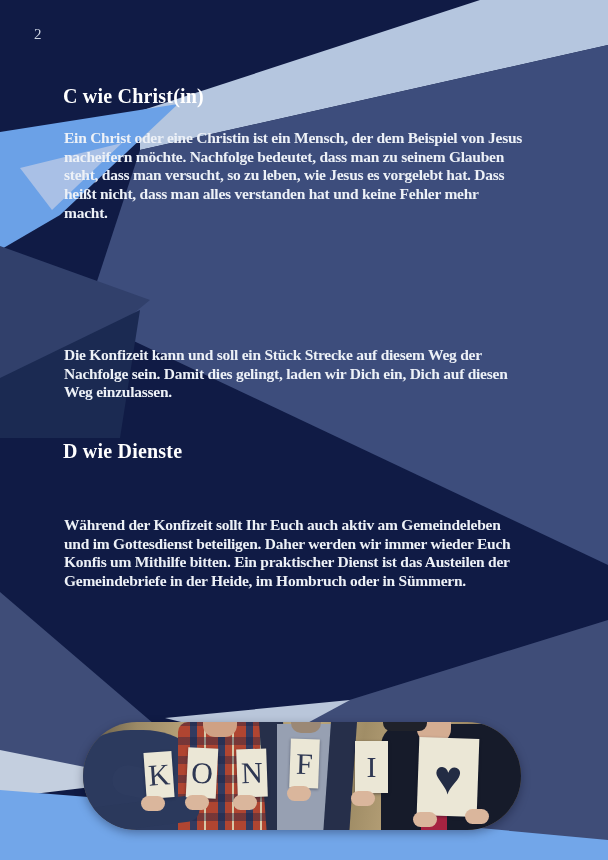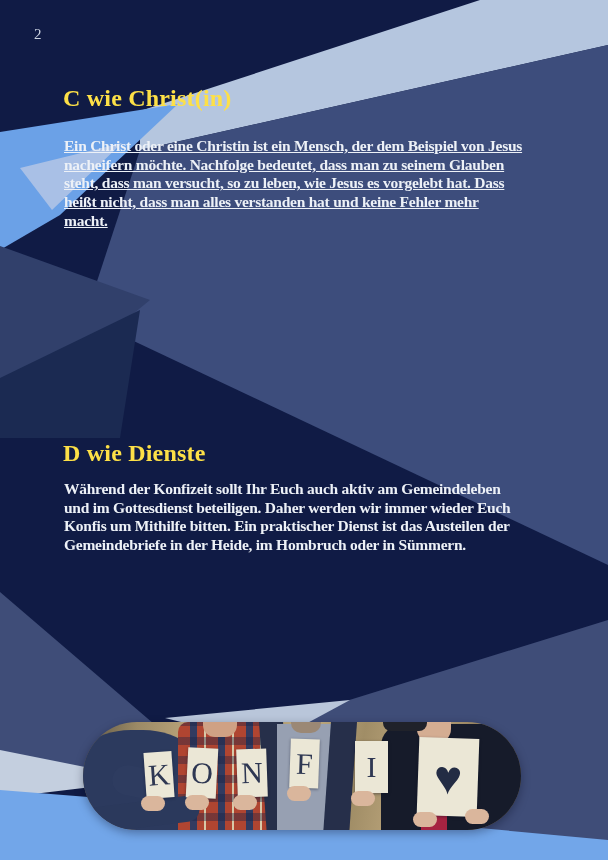--- a/index.html
+++ b/index.html
@@ -8,34 +8,34 @@
     background:#101b45;
     font-family:"Liberation Serif","DejaVu Serif",serif;
   }
   #bg{position:absolute;left:0;top:0;width:608px;height:860px;display:block;}
   .pagenum{
     position:absolute;left:34px;top:26px;
     font-size:15px;font-weight:400;color:#ccd3e2;
   }
   .heading{
     position:absolute;left:63px;margin:0;
-    font-size:24px;font-weight:700;color:#fde047;
+    font-size:20px;font-weight:700;color:#ffffff;
     letter-spacing:0.2px;line-height:1;
   }
   #h1{top:86px;}
   #h2{top:441px;text-align:center;}
   .para{
     position:absolute;left:64px;margin:0;
     font-size:15.5px;font-weight:700;color:#edf1f7;
     line-height:18.7px;letter-spacing:-0.25px;white-space:pre;
   }
-  #p1{top:137px;text-decoration:underline;}
+  #p1{top:129px;}
   #p2{top:249px;}
   #p3{top:346px;}
-  #p4{top:480px;}
+  #p4{top:516px;}
   #p5{top:589px;}
 
   
   #photo{
     position:absolute;left:83px;top:722px;width:438px;height:108px;
     border-radius:54px;overflow:hidden;
     background:linear-gradient(100deg,#5a5340 0%,#9c8a66 12%,#b5a077 22%,#8a7a58 34%,#c2ae84 48%,#a08d66 62%,#bfa87e 75%,#8f7c5a 88%,#6f5f44 100%);
     box-shadow:0 3px 10px rgba(5,10,30,.35);
   }
   #photo *{position:absolute;}
@@ -91,20 +91,23 @@
   </svg>
 
   <span class="pagenum">2</span>
 
   <h1 id="h1" class="heading">C wie Christ(in)</h1>
   <p id="p1" class="para">Ein Christ oder eine Christin ist ein Mensch, der dem Beispiel von Jesus
 nacheifern möchte. Nachfolge bedeutet, dass man zu seinem Glauben
 steht, dass man versucht, so zu leben, wie Jesus es vorgelebt hat. Dass
 heißt nicht, dass man alles verstanden hat und keine Fehler mehr
 macht.</p>
+  <p id="p3" class="para">Die Konfizeit kann und soll ein Stück Strecke auf diesem Weg der
+Nachfolge sein. Damit dies gelingt, laden wir Dich ein, Dich auf diesen
+Weg einzulassen.</p>
 
   <h2 id="h2" class="heading">D wie Dienste</h2>
   <p id="p4" class="para">Während der Konfizeit sollt Ihr Euch auch aktiv am Gemeindeleben
 und im Gottesdienst beteiligen. Daher werden wir immer wieder Euch
 Konfis um Mithilfe bitten. Ein praktischer Dienst ist das Austeilen der
 Gemeindebriefe in der Heide, im Hombruch oder in Sümmern.</p>
 
   <div id="photo">
     <div class="sweater"></div>
     <div class="sweater-arm"></div>

